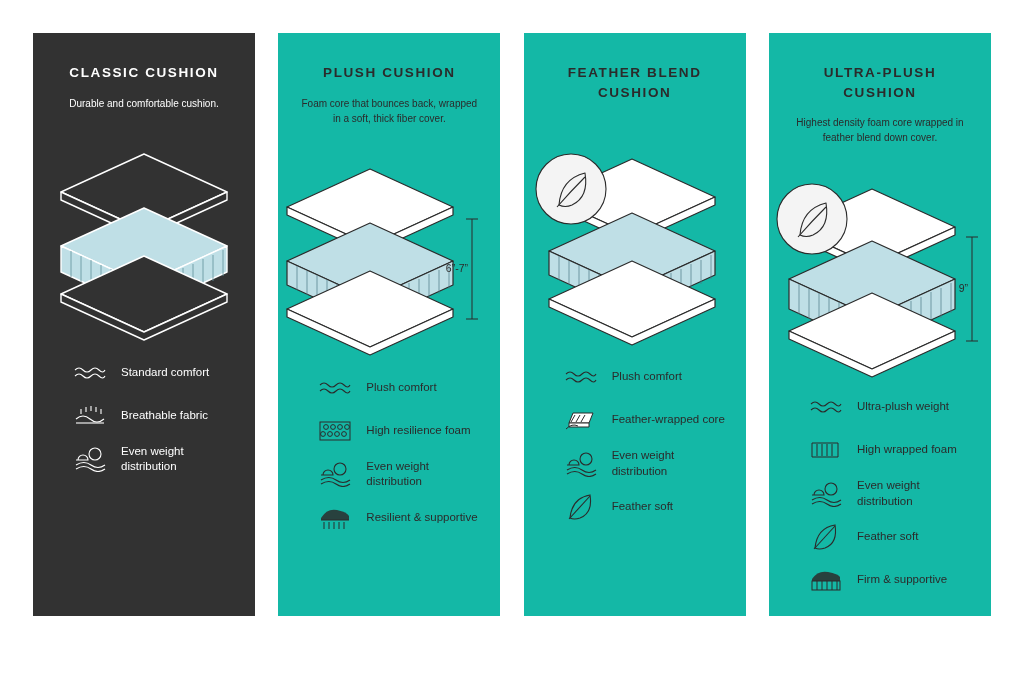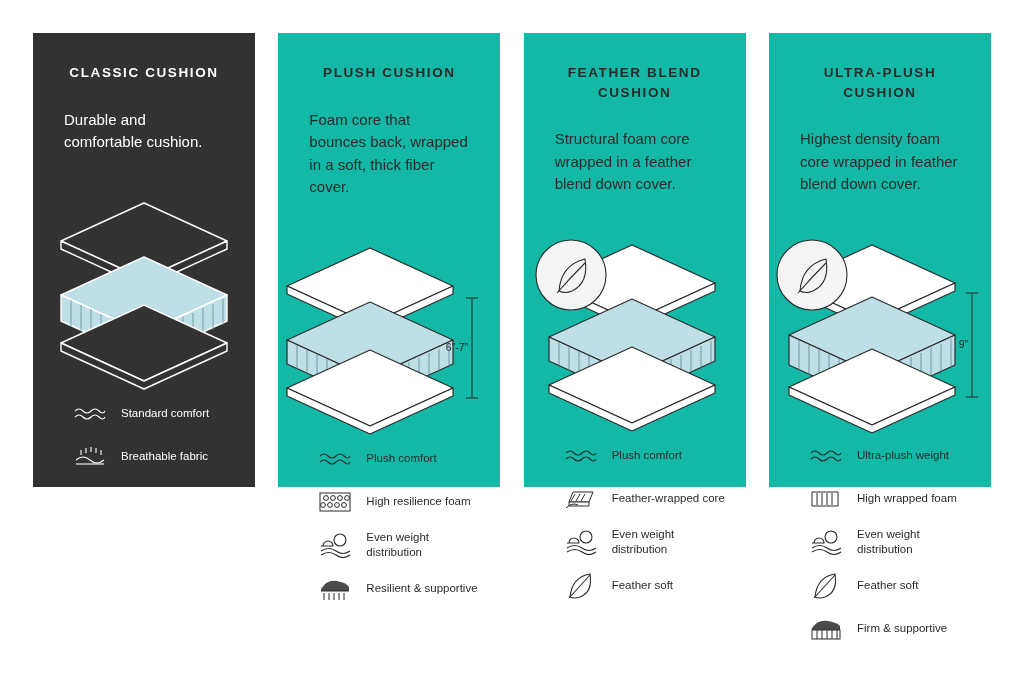--- a/index.html
+++ b/index.html
@@ -17,21 +17,21 @@
     position: relative;
     width: 1024px;
     height: 683px;
     display: flex;
     justify-content: space-between;
     padding: 33px 33px 0 33px;
     box-sizing: border-box;
   }
   .card {
     width: 222px;
-    height: 454px;
+    height: 583px;
     box-sizing: border-box;
     padding: 30px 18px 10px 18px;
     display: flex;
     flex-direction: column;
     align-items: center;
     position: relative;
   }
   .card.dark {
     background: #323232;
     color: #ffffff;
@@ -43,24 +43,24 @@
   .card-title {
     font-size: 13.5px;
     font-weight: bold;
     letter-spacing: 1.6px;
     text-align: center;
     line-height: 1.45;
     margin: 0 0 13px 0;
     text-transform: uppercase;
   }
   .card-desc {
-    font-size: 15px;
+    font-size: 10px;
     line-height: 1.5;
-    text-align: left;
-    margin: 13px;
+    text-align: center;
+    margin: 0;
     max-width: 185px;
   }
   .illus {
     position: relative;
     width: 100%;
     height: 215px;
     margin-top: 18px;
     display: flex;
     align-items: center;
     justify-content: center;
@@ -267,21 +267,20 @@
             <path d="M7 18 v7 M12 18 v7 M17 18 v7 M22 18 v7 M27 18 v7"></path>
           </svg>
         </span>
         <span class="feature-label">Resilient &amp; supportive</span>
       </div>
     </div>
   </div>
 
   <div class="card light">
     <h2 class="card-title">FEATHER BLEND CUSHION</h2>
-    <p class="card-desc">Structural foam core wrapped in a feather blend down cover.</p>
 
     <div class="illus">
       <svg width="215" height="200" viewBox="0 0 215 200">
         <g stroke="#2b2b2b" fill="none" stroke-width="1.2" stroke-linejoin="round">
           <polygon points="105,18 188,56 105,94 22,56" fill="#ffffff"></polygon>
           <polygon points="22,56 22,64 105,102 188,64 188,56 105,94" fill="#ffffff"></polygon>
           <polygon points="105,72 188,110 105,148 22,110" fill="#bfdfe6"></polygon>
           <polygon points="22,110 22,134 105,172 188,134 188,110 105,148" fill="#bfdfe6"></polygon>
           <g stroke="#4a7a85" stroke-width="0.7">
             <line x1="32" y1="115" x2="32" y2="139"></line>

